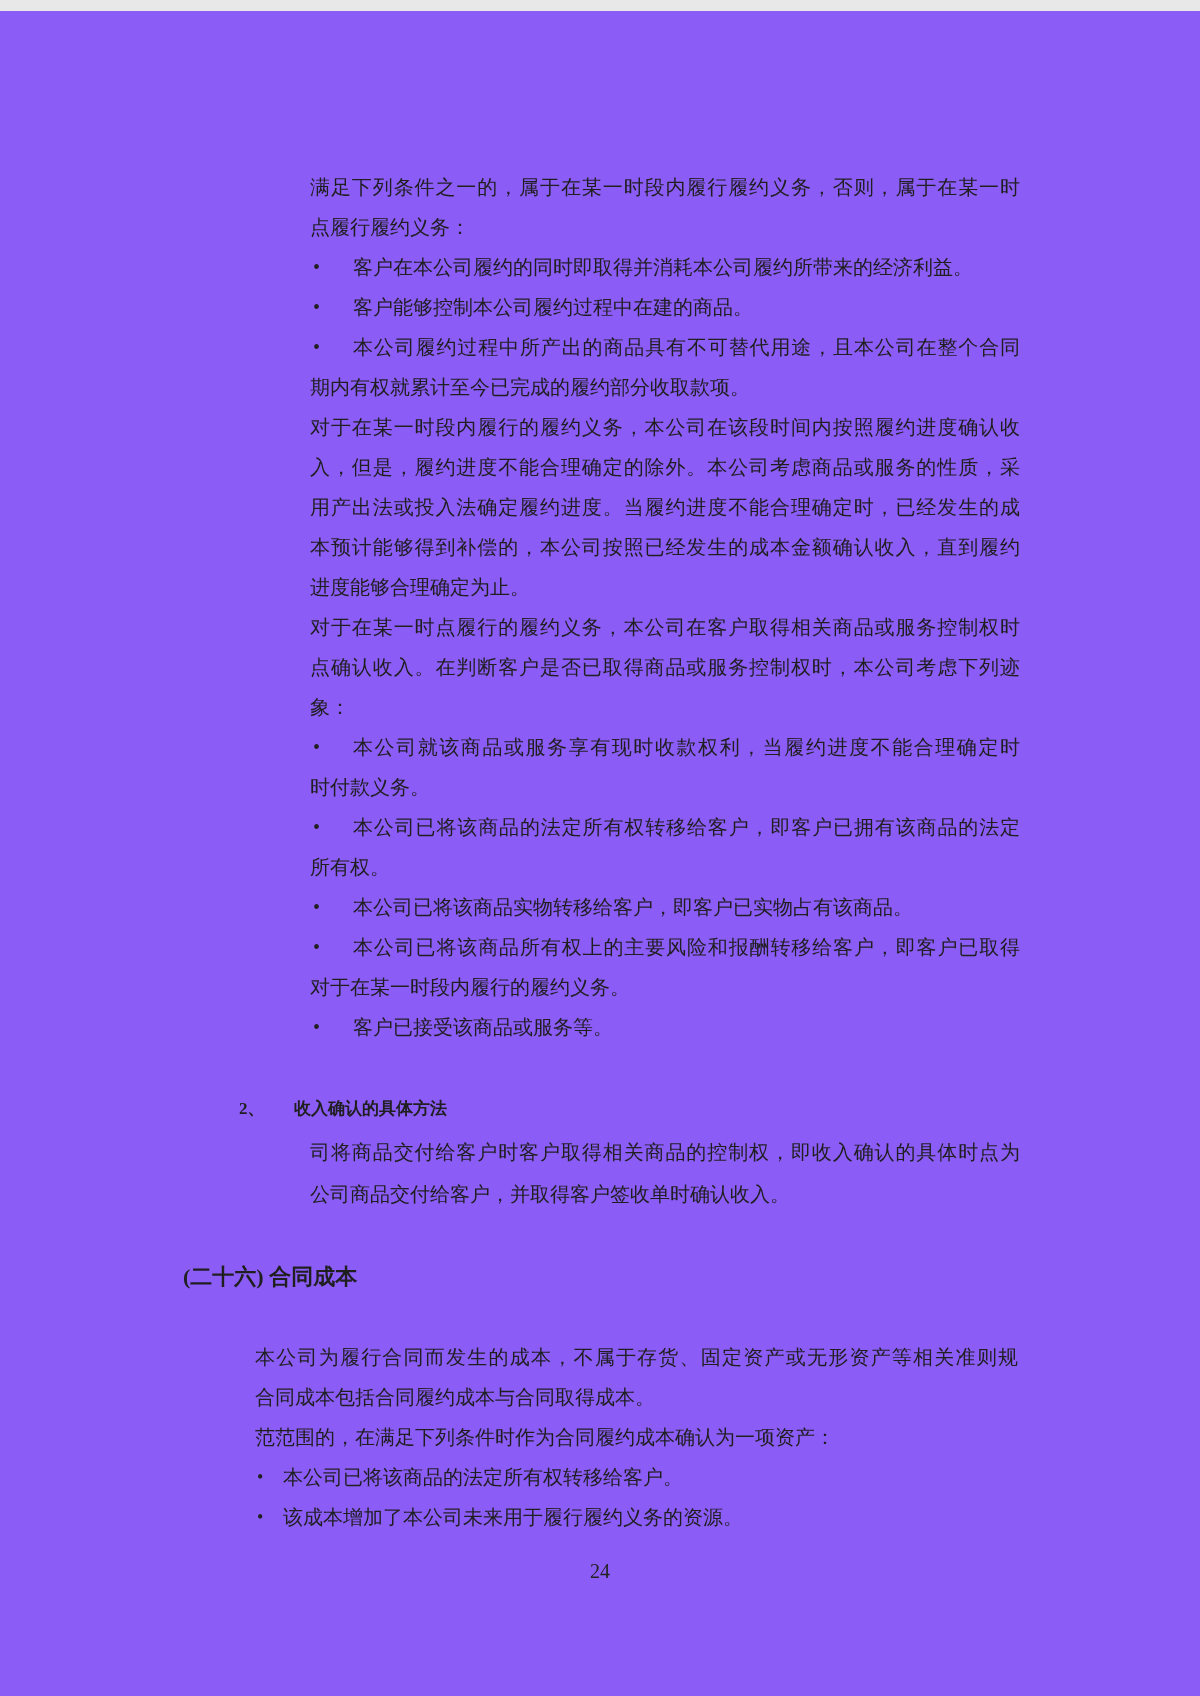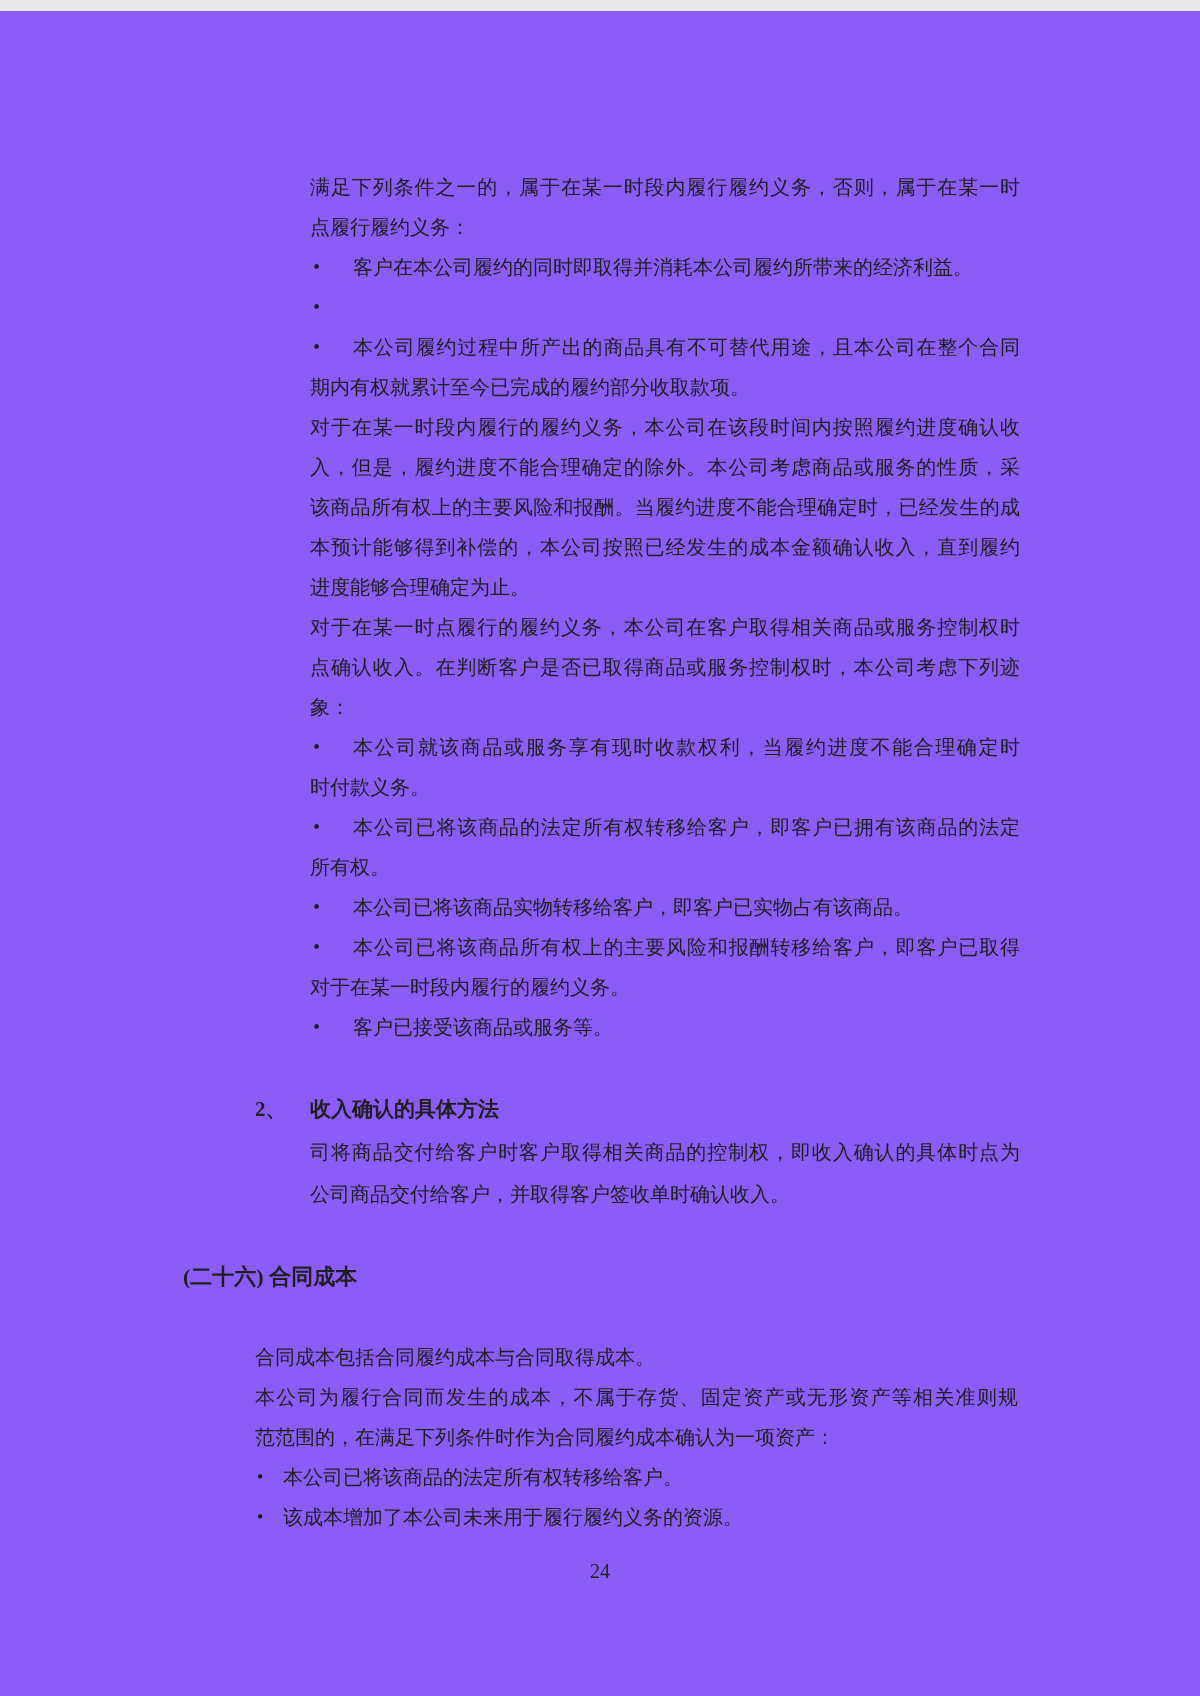--- a/index.html
+++ b/index.html
@@ -13,21 +13,21 @@
     overflow:hidden;
   }
   .blk{position:absolute;font-size:20px;line-height:40px;}
   .ln{position:relative;height:40px;white-space:normal;}
   
   .fill{text-align:justify;text-align-last:justify;-moz-text-align-last:justify;}
   
   .b{padding-left:43px;}
   .b .dot{position:absolute;left:3px;top:0;font-size:20px;}
   #b1{left:310px;top:156px;width:710px;}
-  #h2row{position:absolute;left:255px;top:1078px;font-size:21px;font-weight:700;line-height:40px;}
+  #h2row{position:absolute;left:239px;top:1078px;font-size:17px;font-weight:700;line-height:40px;}
   #h2row .num{display:inline-block;width:55px;}
   #b2{left:310px;top:1120px;width:710px;line-height:42px;}
   #b2 .ln{height:42px;}
   #h26{position:absolute;left:183px;top:1246px;font-size:22px;font-weight:700;line-height:40px;}
   #b3{left:255px;top:1326px;width:763px;}
   #b3 .b{padding-left:28px;}
   #b3 .b .dot{left:2px;font-size:18px;}
   .pagenum{
     position:absolute;left:0;top:1548px;width:1200px;
     text-align:center;font-size:20px;line-height:24px;
@@ -41,29 +41,30 @@
 
   <div class="blk" id="b1">
     <div class="ln fill">满足下列条件之一的，属于在某一时段内履行履约义务，否则，属于在某一时</div>
     <div class="ln">点履行履约义务：</div>
     <div class="ln b">
       <span class="dot">•</span>
       <span>客户在本公司履约的同时即取得并消耗本公司履约所带来的经济利益。</span>
     </div>
     <div class="ln b">
       <span class="dot">•</span>
+      <span>客户能够控制本公司履约过程中在建的商品。</span>
     </div>
     <div class="ln b fill">
       <span class="dot">•</span>
       <span>本公司履约过程中所产出的商品具有不可替代用途，且本公司在整个合同</span>
     </div>
     <div class="ln">期内有权就累计至今已完成的履约部分收取款项。</div>
     <div class="ln fill">对于在某一时段内履行的履约义务，本公司在该段时间内按照履约进度确认收</div>
     <div class="ln fill">入，但是，履约进度不能合理确定的除外。本公司考虑商品或服务的性质，采</div>
-    <div class="ln fill">该商品所有权上的主要风险和报酬。当履约进度不能合理确定时，已经发生的成</div>
+    <div class="ln fill">用产出法或投入法确定履约进度。当履约进度不能合理确定时，已经发生的成</div>
     <div class="ln fill">本预计能够得到补偿的，本公司按照已经发生的成本金额确认收入，直到履约</div>
     <div class="ln">进度能够合理确定为止。</div>
     <div class="ln fill">对于在某一时点履行的履约义务，本公司在客户取得相关商品或服务控制权时</div>
     <div class="ln fill">点确认收入。在判断客户是否已取得商品或服务控制权时，本公司考虑下列迹</div>
     <div class="ln">象：</div>
     <div class="ln b fill">
       <span class="dot">•</span>
       <span>本公司就该商品或服务享有现时收款权利，当履约进度不能合理确定时</span>
     </div>
     <div class="ln">时付款义务。</div>
@@ -92,22 +93,22 @@
   </div>
 
   <div class="blk" id="b2">
     <div class="ln fill">司将商品交付给客户时客户取得相关商品的控制权，即收入确认的具体时点为</div>
     <div class="ln">公司商品交付给客户，并取得客户签收单时确认收入。</div>
   </div>
 
   <div id="h26">(二十六) 合同成本</div>
 
   <div class="blk" id="b3">
+    <div class="ln fill">本公司为履行合同而发生的成本，不属于存货、固定资产或无形资产等相关准则规</div>
     <div class="ln">合同成本包括合同履约成本与合同取得成本。</div>
-    <div class="ln fill">本公司为履行合同而发生的成本，不属于存货、固定资产或无形资产等相关准则规</div>
     <div class="ln">范范围的，在满足下列条件时作为合同履约成本确认为一项资产：</div>
     <div class="ln b">
       <span class="dot">•</span>
       <span>本公司已将该商品的法定所有权转移给客户。</span>
     </div>
     <div class="ln b">
       <span class="dot">•</span>
       <span>该成本增加了本公司未来用于履行履约义务的资源。</span>
     </div>
   </div>

